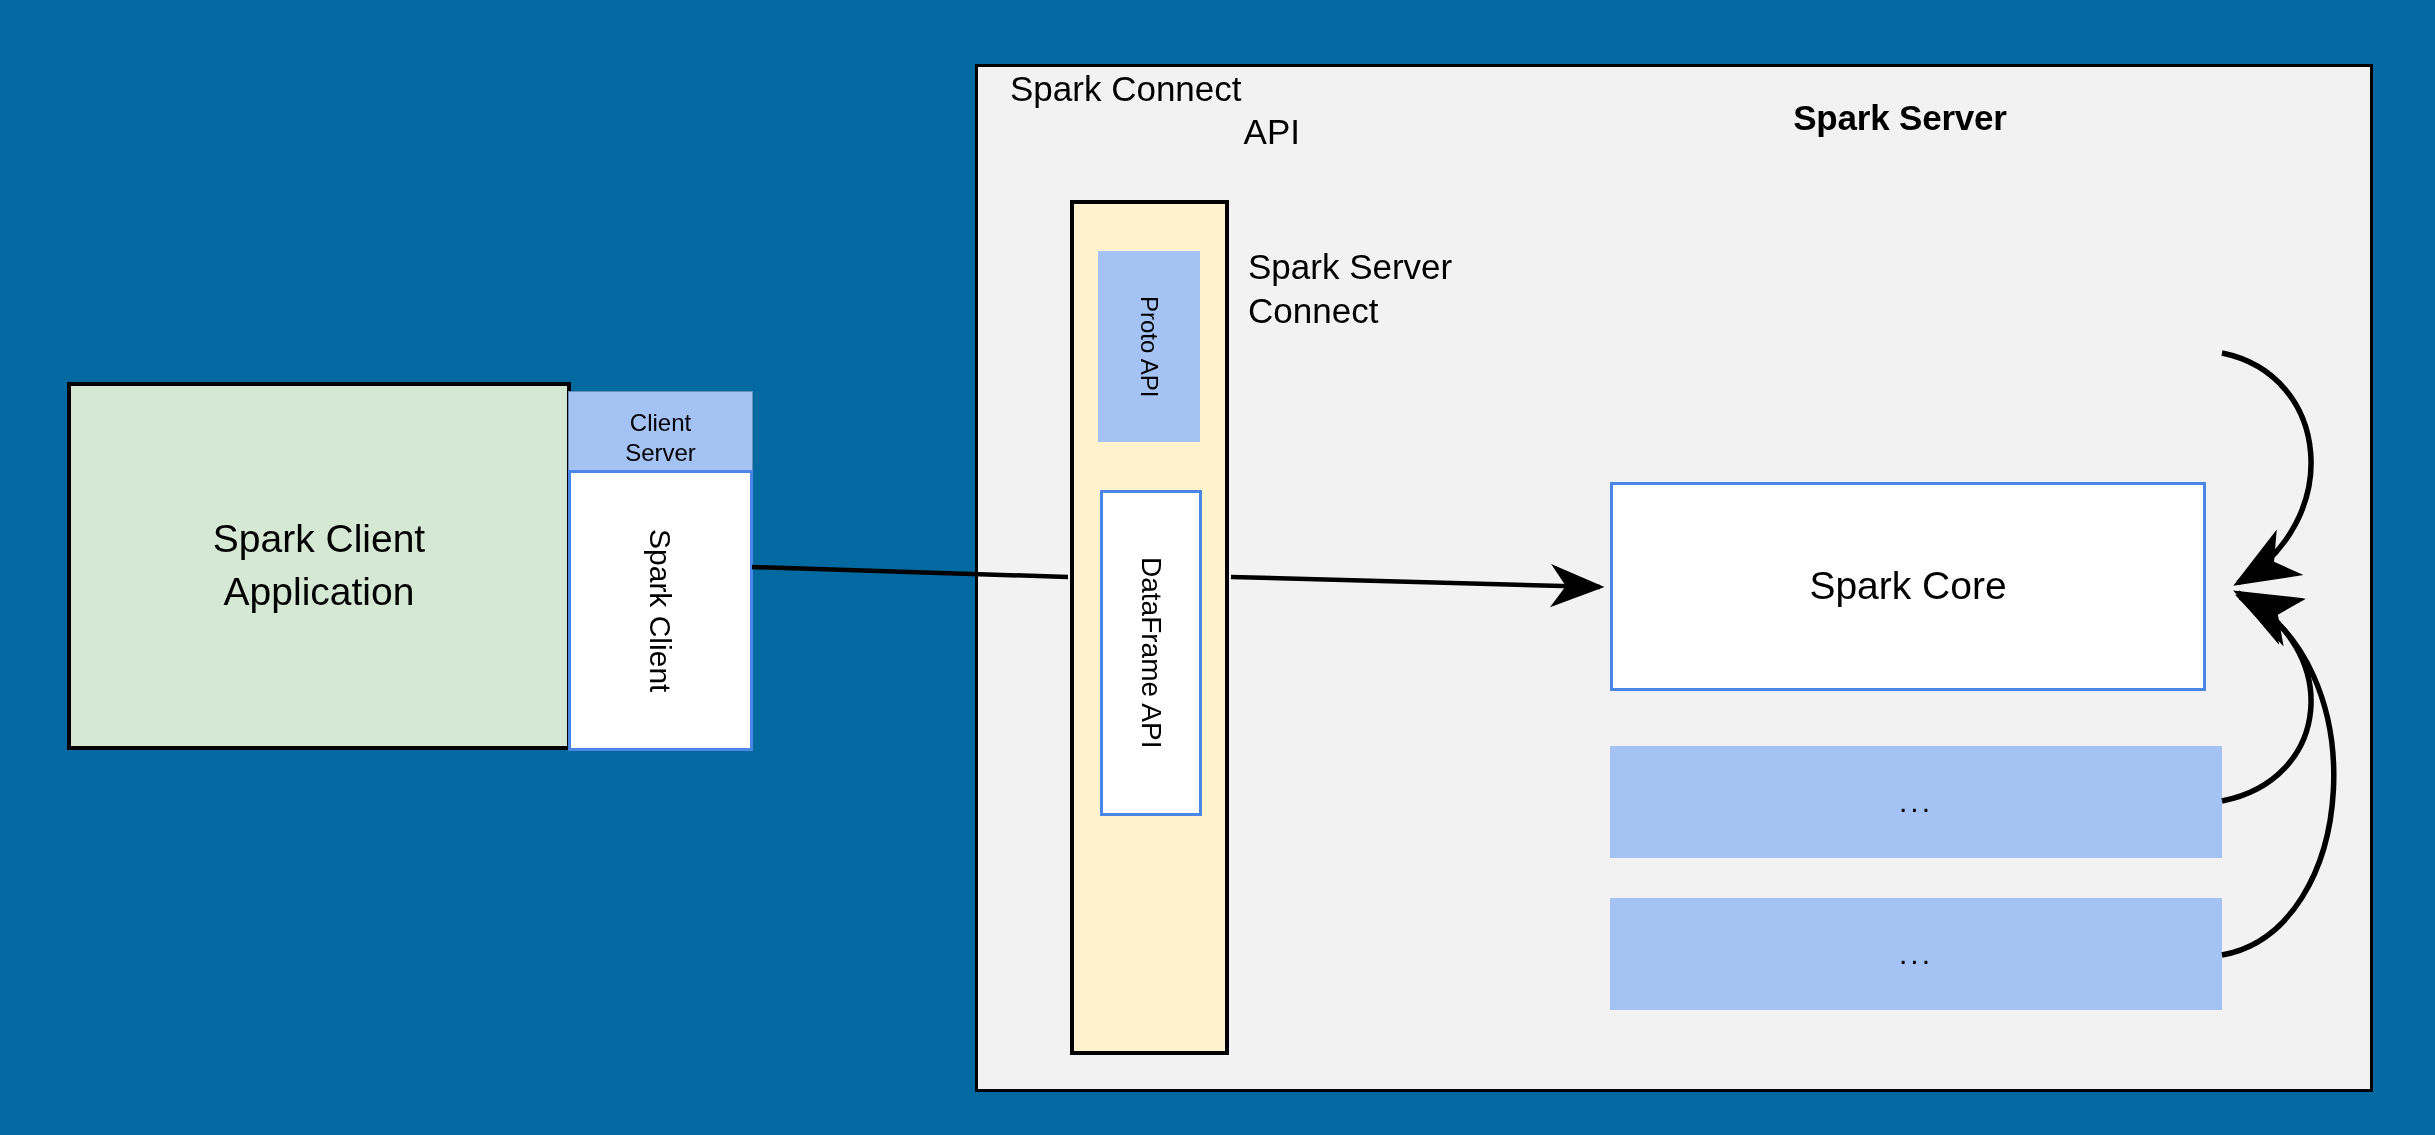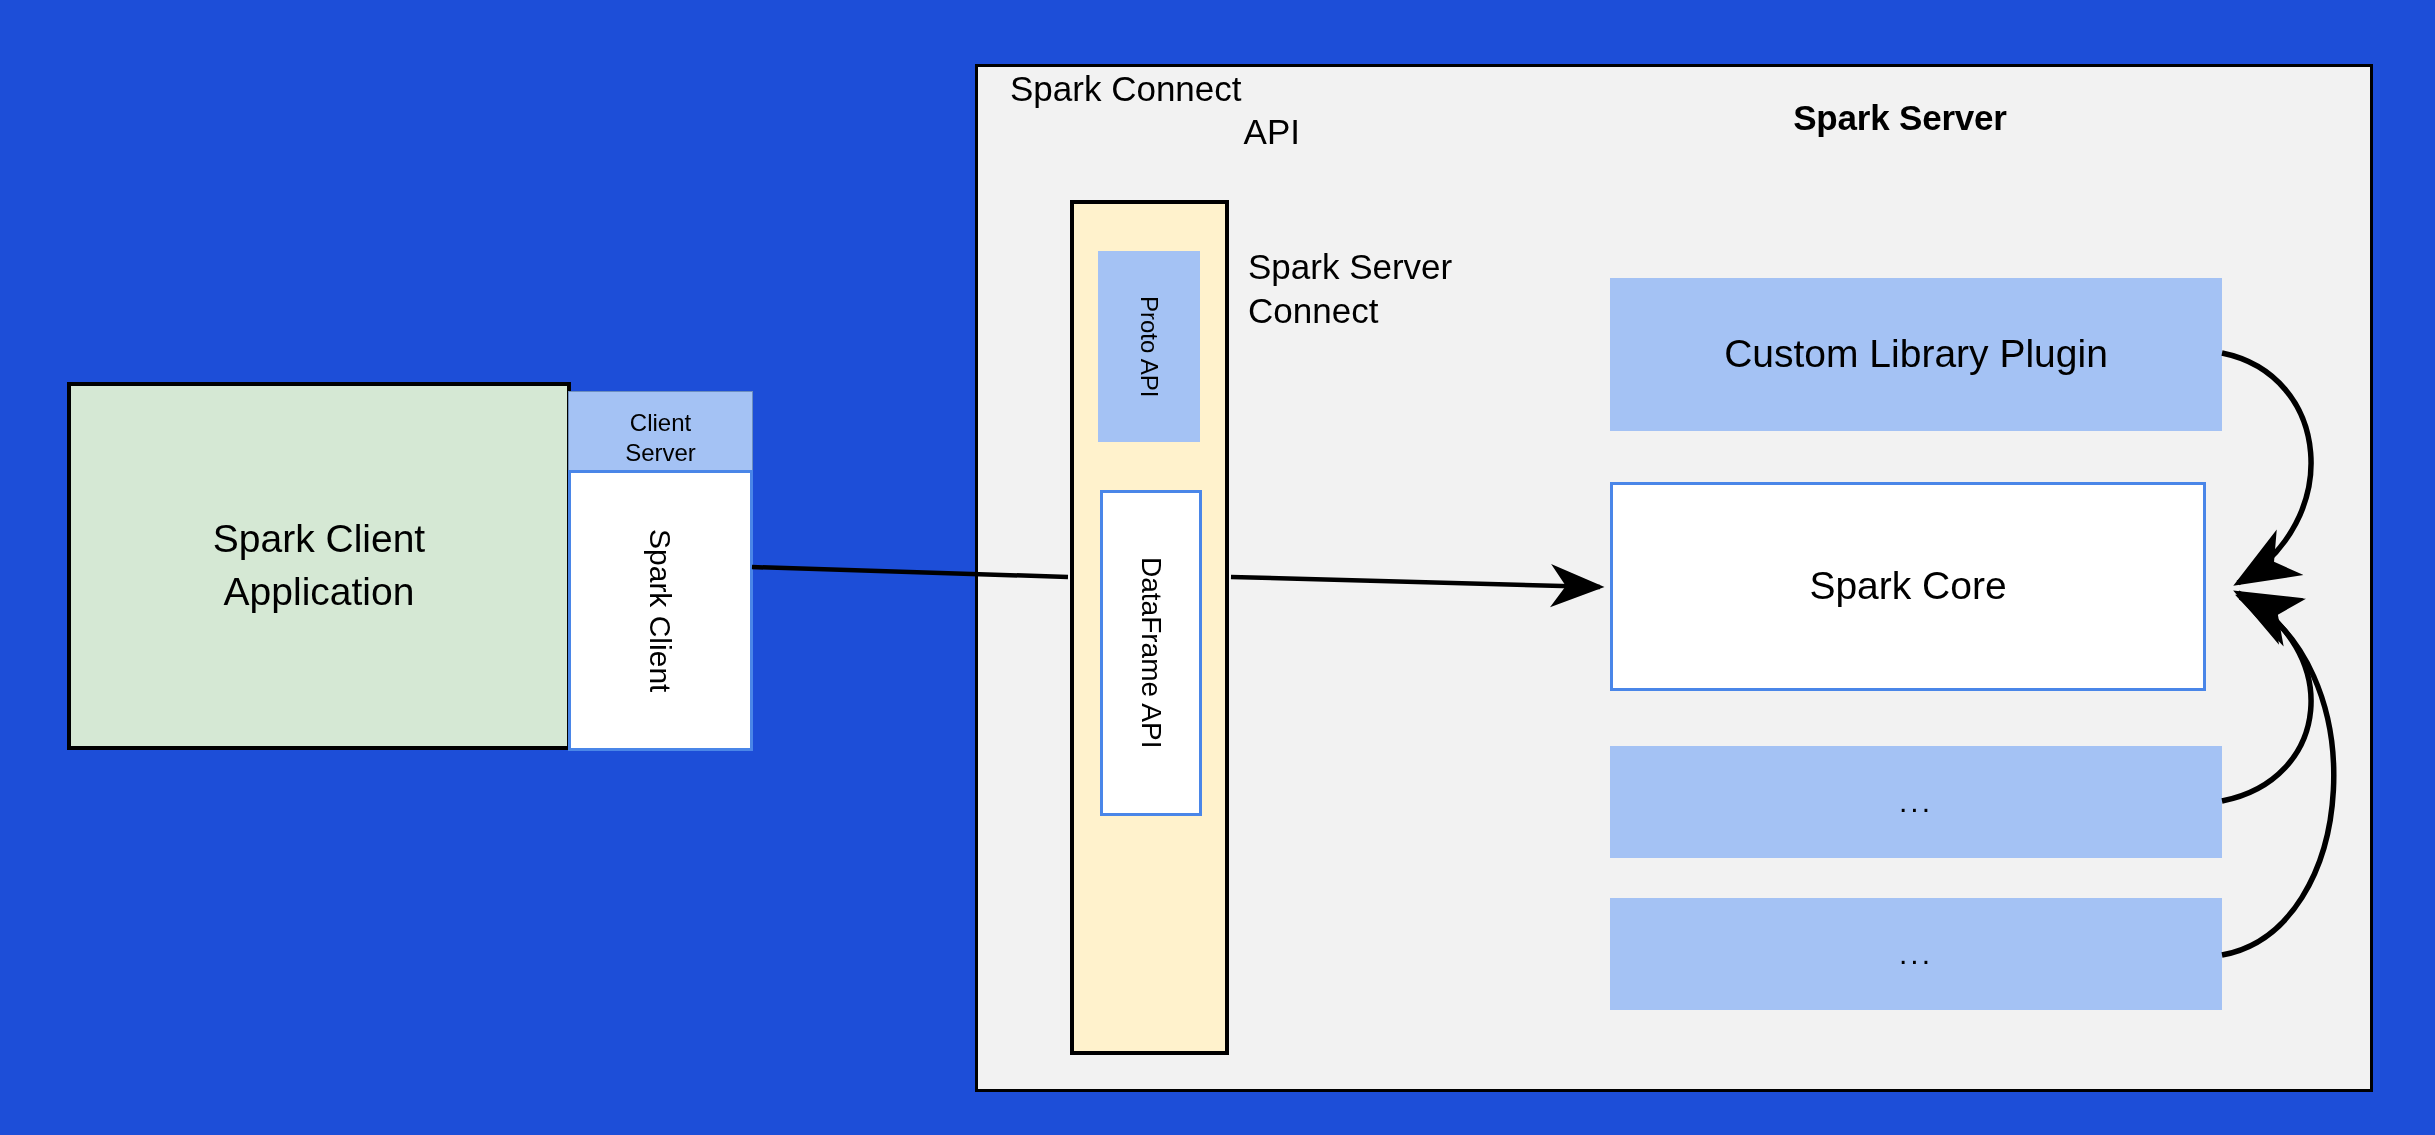--- a/index.html
+++ b/index.html
@@ -9,21 +9,21 @@
     background: #ffffff;
   }
   body {
     font-family: "Liberation Sans", "DejaVu Sans", sans-serif;
     color: #000000;
   }
   #canvas {
     position: relative;
     width: 2435px;
     height: 1135px;
-    background: #1d4ed8;
+    background: #0369a1;
     overflow: hidden;
   }
   .box { position: absolute; box-sizing: border-box; }
   .center {
     display: flex;
     align-items: center;
     justify-content: center;
     text-align: center;
     line-height: 1.18;
   }
@@ -191,23 +191,20 @@
   <div class="box" id="spark-connect-column"></div>
 
   <div class="box center" id="proto-api">
     <span class="vtext">Proto API</span>
   </div>
 
   <div class="box center" id="dataframe-api">
     <span class="vtext">DataFrame API</span>
   </div>
 
-  <div class="box center" id="custom-library-plugin">
-    <span>Custom Library Plugin</span>
-  </div>
 
   <div class="box center" id="spark-core">
     <span>Spark Core</span>
   </div>
 
   <div class="box center" id="ellipsis-box-1">
     <span>...</span>
   </div>
 
   <div class="box center" id="ellipsis-box-2">

